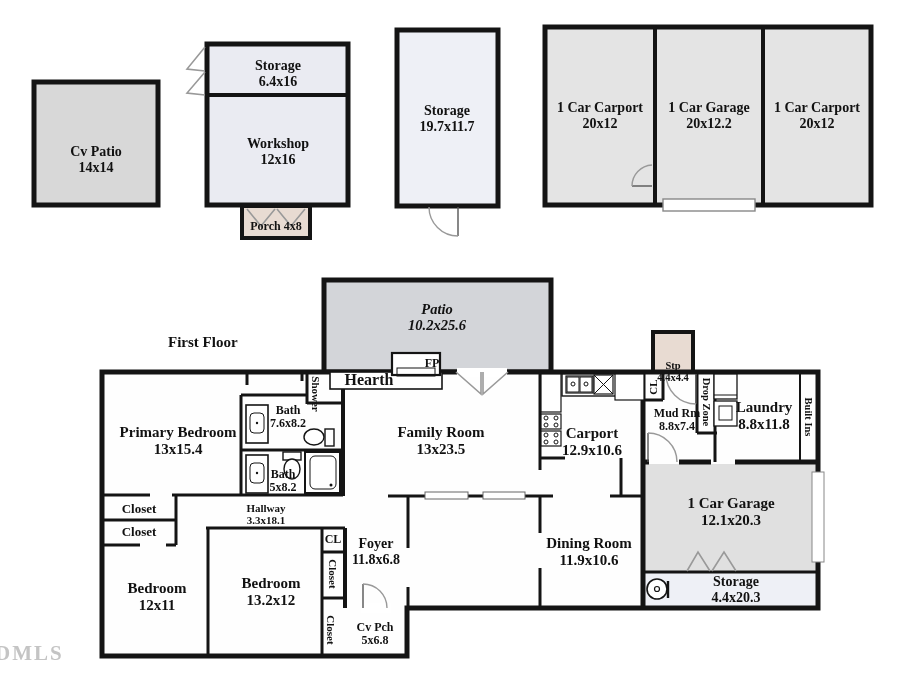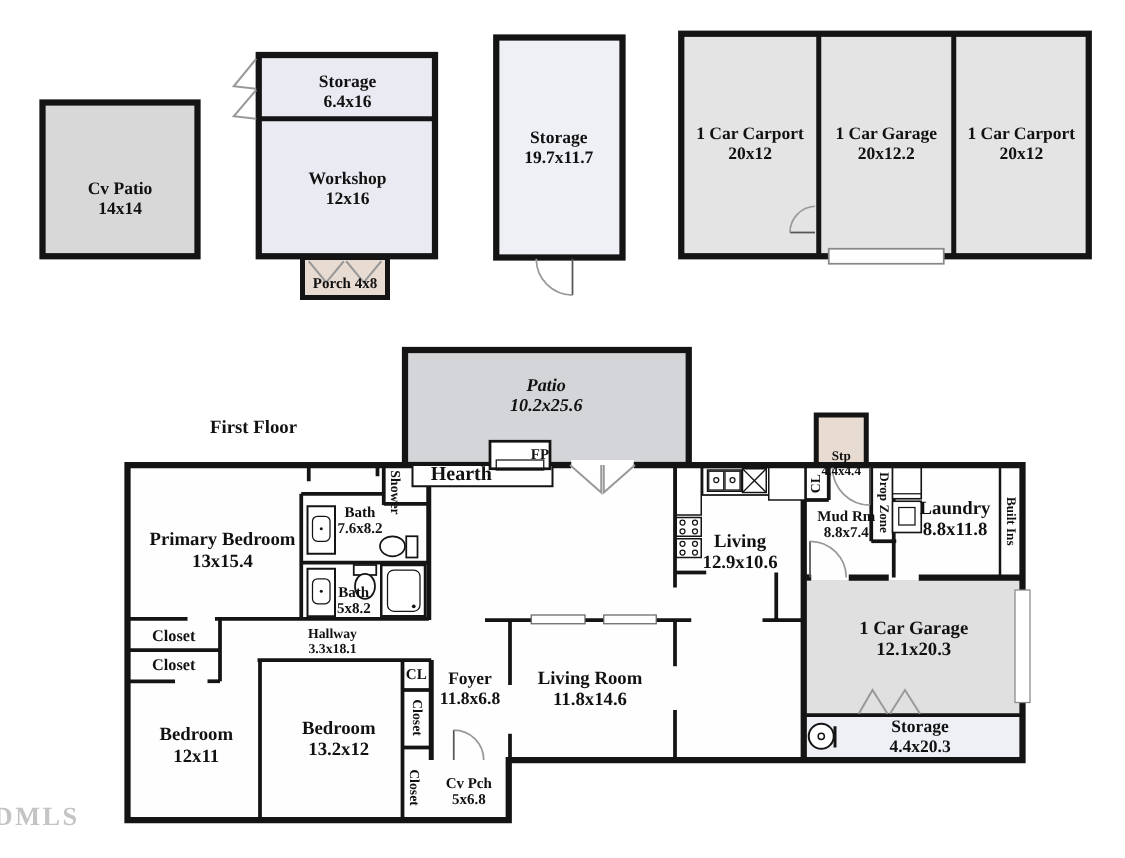--- a/index.html
+++ b/index.html
@@ -308,22 +308,26 @@
 
   <div class="lbl" style="left:157px;top:597px;font-size:15px;">
     <span>Bedroom</span>
       <span>12x11</span>
     </div>
   <div class="lbl" style="left:271px;top:592px;font-size:15px;">
     <span>Bedroom</span>
       <span>13.2x12</span>
     </div>
 
+  <div class="lbl" style="left:441px;top:441px;font-size:15px;">
+    <span>Family Room</span>
+      <span>13x23.5</span>
+    </div>
   <div class="lbl" style="left:592px;top:442px;font-size:15px;">
-    <span>Living</span>
+    <span>Carport</span>
       <span>12.9x10.6</span>
     </div>
   <div class="lbl rotccw" style="left:653px;top:387px;font-size:11px;">
     <span>CL</span>
     </div>
   <div class="lbl" style="left:668px;top:420px;font-size:12px;padding-left:18px;">
     <span>Mud Rm</span>
       <span>8.8x7.4</span>
     </div>
   <div class="lbl vert" style="left:706px;top:402px;font-size:10.5px;">
@@ -344,23 +348,23 @@
     <span>Closet</span>
     </div>
   <div class="lbl vert" style="left:331px;top:630px;font-size:11px;">
     <span>Closet</span>
     </div>
 
   <div class="lbl" style="left:376px;top:552px;font-size:14px;">
     <span>Foyer</span>
       <span>11.8x6.8</span>
     </div>
-  <div class="lbl" style="left:472px;top:552px;font-size:15px;">
-    <span>Living Room</span>
-      <span>11.8x14.6</span>
+  <div class="lbl" style="left:589px;top:552px;font-size:15px;">
+    <span>Dining Room</span>
+      <span>11.9x10.6</span>
     </div>
 
   <div class="lbl" style="left:731px;top:512px;font-size:15px;">
     <span>1 Car Garage</span>
       <span>12.1x20.3</span>
     </div>
   <div class="lbl" style="left:736px;top:590px;font-size:14px;">
     <span>Storage</span>
       <span>4.4x20.3</span>
     </div>

